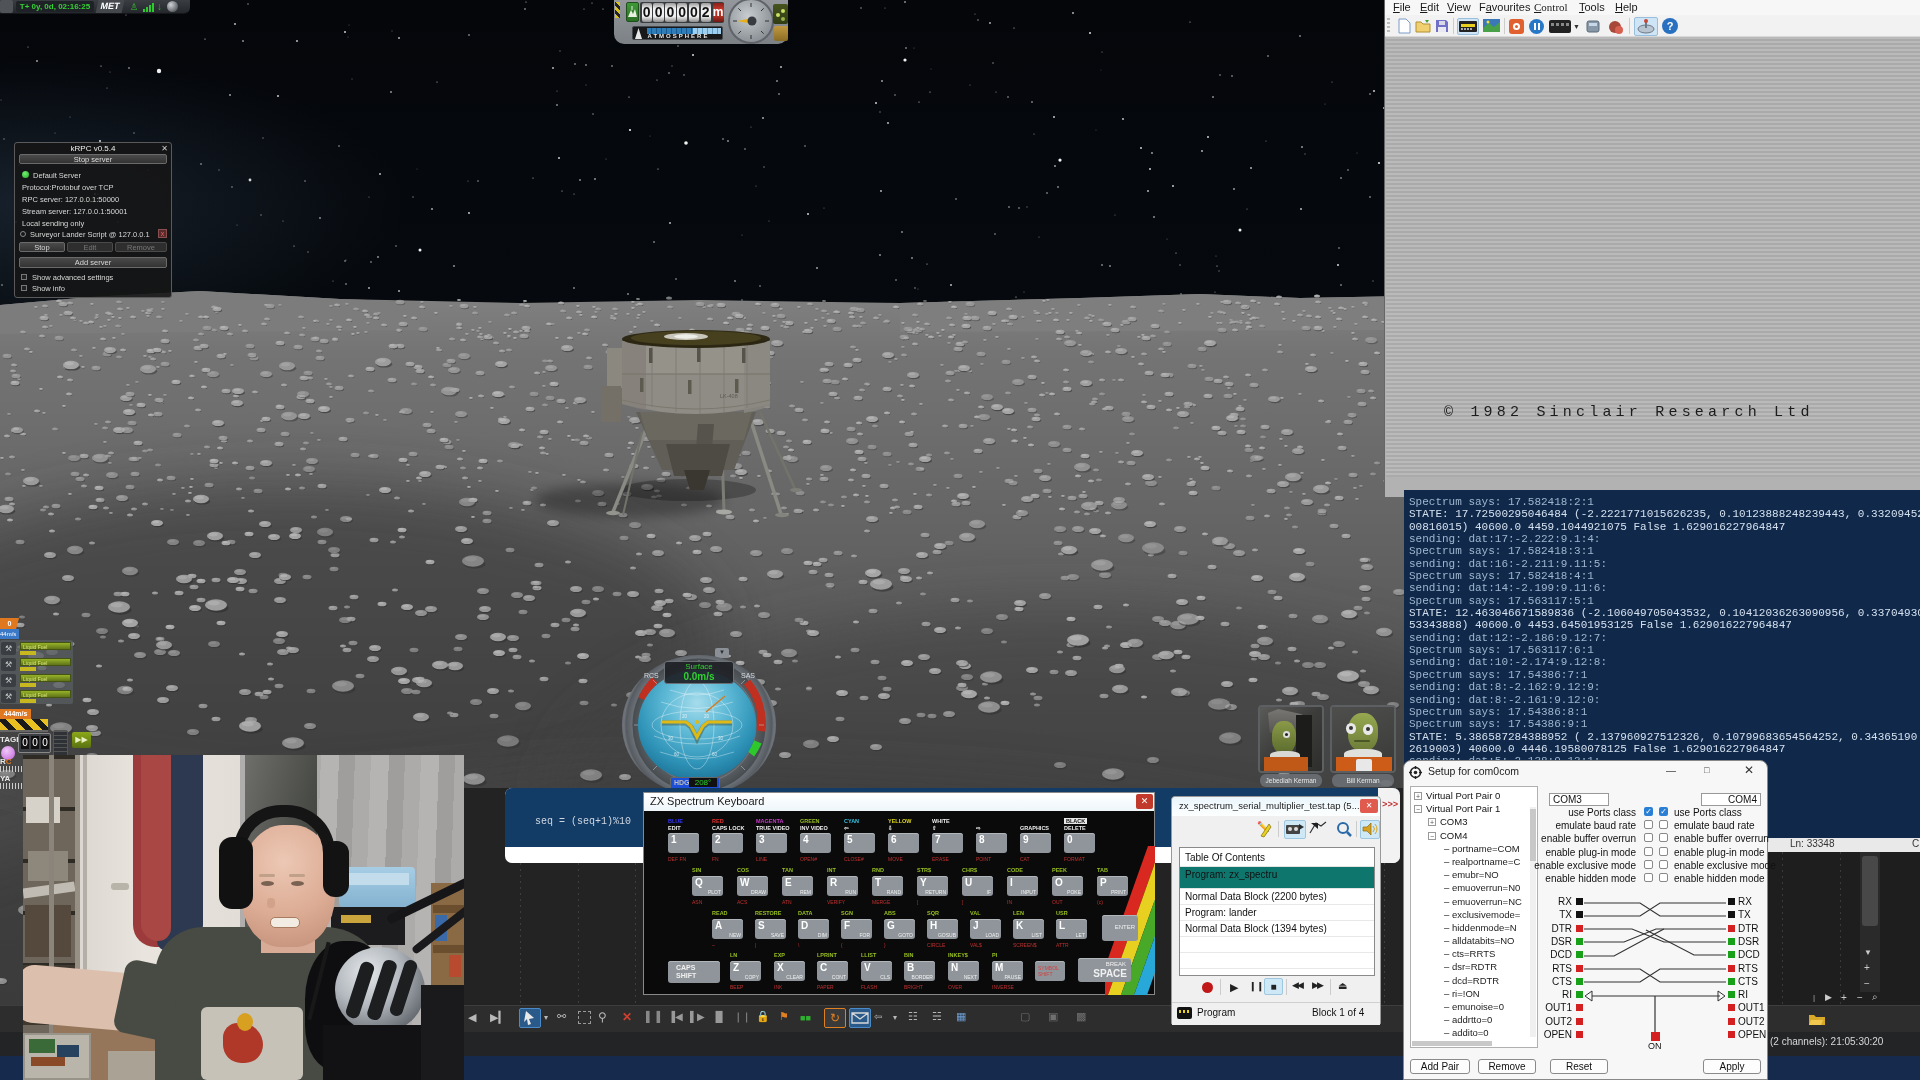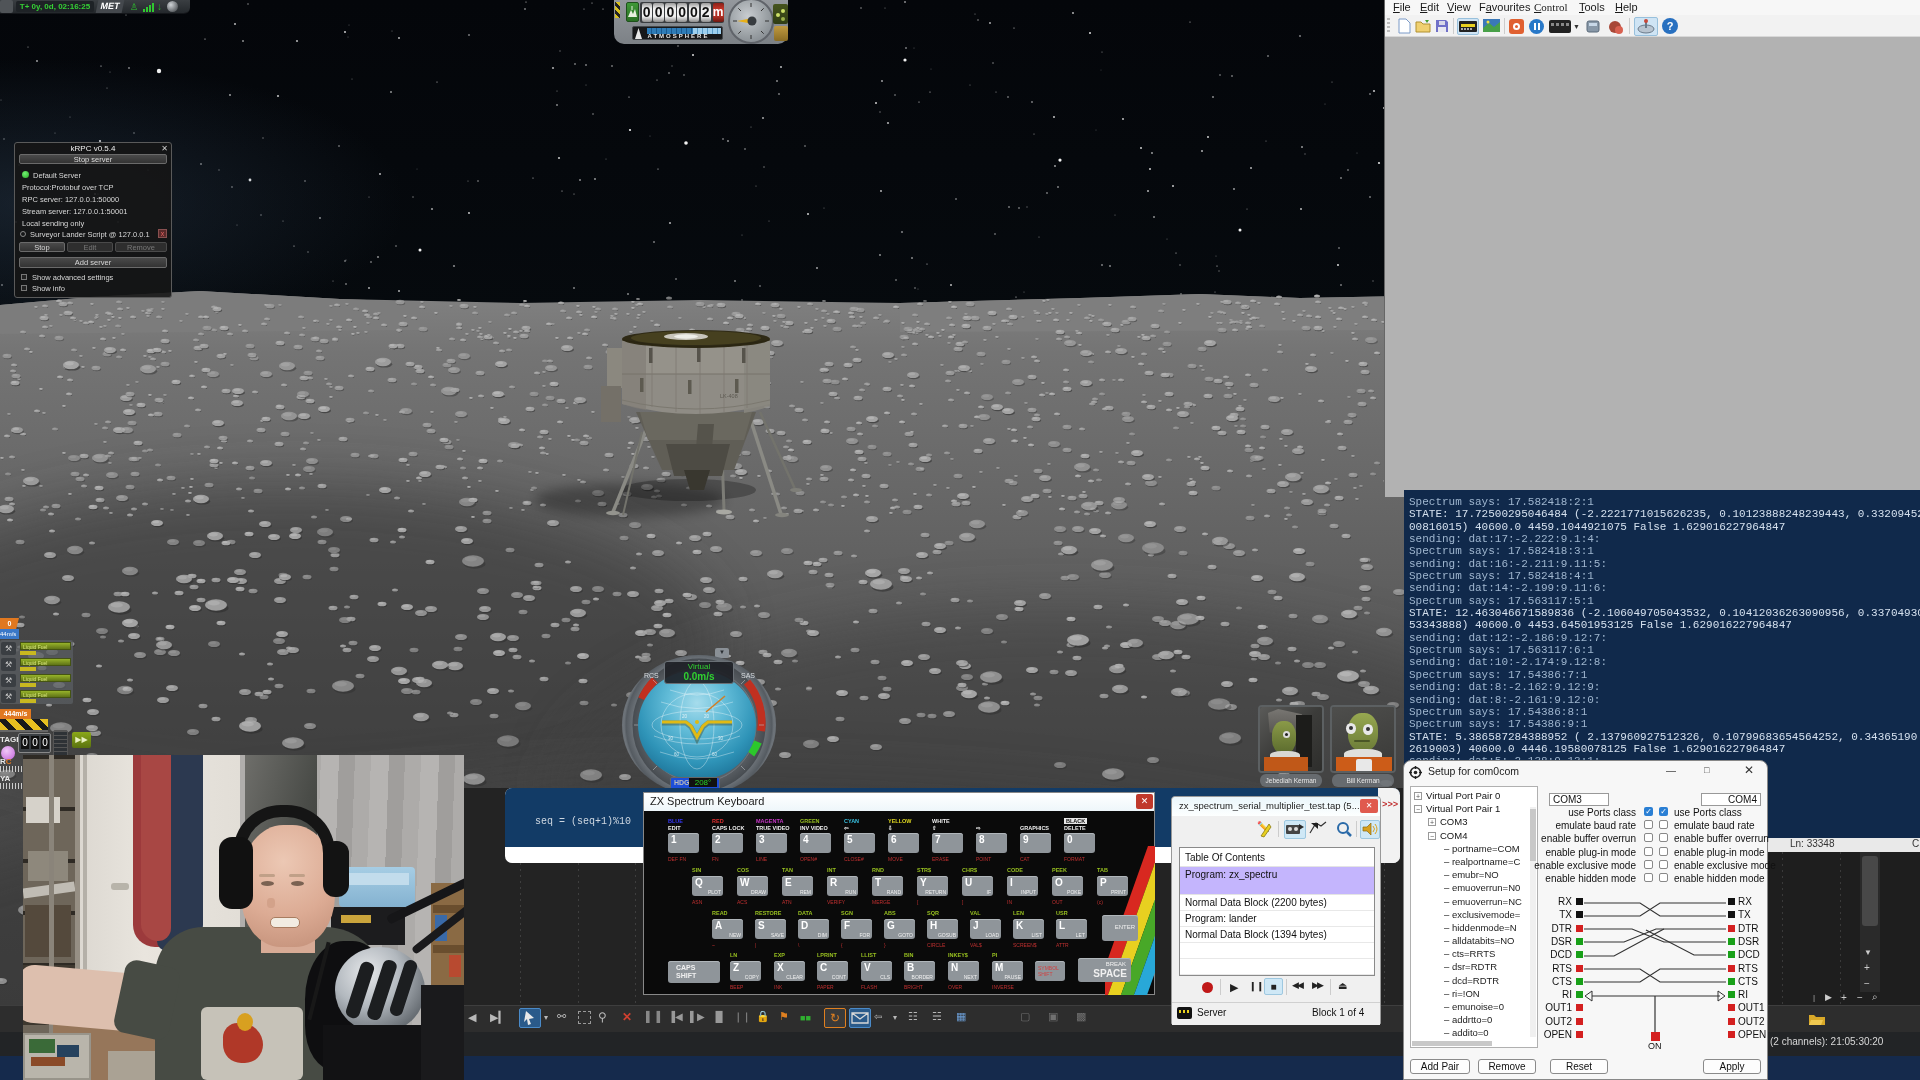--- a/index.html
+++ b/index.html
@@ -2363,21 +2363,21 @@
         <text x="74" y="86">60</text>
       <text x="44" y="48">20</text>
         <text x="66" y="48">20</text>
     </g>
     <path d="M68 42 L87 26" stroke="#cf7f28" stroke-width="1.6"></path>
     <path d="M24 53 L48 53 L53 57 L59 69 L65 57 L70 53 L94 53" stroke="#3a3408" stroke-width="5" fill="none" opacity="0.35"></path>
     <path d="M24 52 L48 52 L53 56 L59 67 L65 56 L70 52 L94 52" stroke="#e0ba14" stroke-width="3" fill="none"></path>
     <circle cx="59" cy="52" r="2" fill="#e0ba14"></circle>
   </svg>
   <div class="abs" style="left:45px;top:16px;width:70px;height:23px;background:rgba(30,33,38,0.92);border:1px solid #6a7076;border-radius:3px;">
-    <div style="color:#30d030;font-size:8px;text-align:center;">Virtual</div>
+    <div style="color:#30d030;font-size:8px;text-align:center;">Surface</div>
     <div style="color:#30d030;font-size:10px;text-align:center;font-weight:bold;">0.0m/s</div>
   </div>
   <div class="abs" style="left:25px;top:27px;color:#d8dce0;font-size:7px;">RCS</div>
   <div class="abs" style="left:122px;top:27px;color:#d8dce0;font-size:7px;">SAS</div>
   <div class="abs" style="left:51px;top:132px;width:50px;height:27px;background:#1d4ed8;border-radius:2px;border:1px solid #666;">
     <span style="position:absolute;left:3px;top:1px;color:#bbb;font-size:7px;font-weight:bold;">HDG</span>
     <span style="position:absolute;right:2px;top:0;width:28px;height:9px;background:#111;color:#28d028;font-size:8px;text-align:center;line-height:9px;">208°</span>
   </div>
 </div>
 
@@ -2729,42 +2729,42 @@
         <circle cx="8" cy="7" r="5" fill="none" stroke="#2a6aa8" stroke-width="2"></circle>
         <path d="M12 11 L16 15" stroke="#2a6aa8" stroke-width="2.5"></path>
       </svg></div>
   <div class="abs" style="left:184px;top:24px;width:1px;height:16px;background:#ccc;"></div>
   <div class="abs" style="left:188px;top:23px;width:20px;height:19px;background:#cfe8f6;border:1px solid #9ec8e0;border-radius:2px;"><svg width="18" height="16" viewBox="0 0 18 16">
         <path d="M2 6 L6 6 L10 2 L10 14 L6 10 L2 10 Z" fill="#d8a020" stroke="#8a6a10" stroke-width="0.7"></path>
         <path d="M12 5 Q15 8 12 11 M14 3 Q18 8 14 13" stroke="#d8a020" fill="none"></path>
       </svg></div>
   <div class="abs" style="left:7px;top:50px;width:196px;height:129px;background:#fff;border:1px solid #8a8a8a;overflow:hidden;">
     <div style="height:19px;line-height:19px;padding-left:5px;border-bottom:1px solid #e4e4e4;">Table Of Contents</div>
-    <div style="height:28px;line-height:16px;padding-left:5px;background:#c4b5fd;border-bottom:1px solid #e4e4e4;">Program: zx_spectru</div>
+    <div style="height:22px;line-height:16px;padding-left:5px;background:#0f766e;border-bottom:1px solid #e4e4e4;">Program: zx_spectru</div>
     <div style="height:16px;line-height:16px;padding-left:5px;border-bottom:1px solid #e8e8e8;">Normal Data Block (2200 bytes)</div>
     <div style="height:16px;line-height:16px;padding-left:5px;border-bottom:1px solid #e8e8e8;">Program: lander</div>
     <div style="height:16px;line-height:16px;padding-left:5px;border-bottom:1px solid #e8e8e8;">Normal Data Block (1394 bytes)</div>
     <div style="height:16px;border-bottom:1px solid #e8e8e8;"></div>
     <div style="height:16px;border-bottom:1px solid #e8e8e8;"></div>
   </div>
   <div class="abs" style="left:30px;top:185px;width:11px;height:11px;border-radius:50%;background:#c01818;"></div>
   <div class="abs" style="left:48px;top:182px;width:1px;height:16px;background:#ccc;"></div>
   <div class="abs" style="left:58px;top:184px;color:#222;font-size:11px;">▶</div>
   <div class="abs" style="left:77px;top:184px;color:#222;font-size:9px;font-weight:bold;">❙❙</div>
   <div class="abs" style="left:92px;top:181px;width:19px;height:17px;background:#cfe8f6;border:1px solid #9ec8e0;border-radius:2px;text-align:center;line-height:16px;color:#222;font-size:10px;">■</div>
   <div class="abs" style="left:114px;top:182px;width:1px;height:16px;background:#ccc;"></div>
   <div class="abs" style="left:120px;top:183px;color:#222;font-size:9px;letter-spacing:-2px;">◀◀</div>
   <div class="abs" style="left:140px;top:183px;color:#222;font-size:9px;letter-spacing:-2px;">▶▶</div>
   <div class="abs" style="left:158px;top:182px;width:1px;height:16px;background:#ccc;"></div>
   <div class="abs" style="left:166px;top:183px;color:#222;font-size:10px;">⏏</div>
   <div class="abs" style="left:0;top:205px;width:100%;height:23px;background:#f0f0f0;border-top:1px solid #d0d0d0;">
     <div class="abs" style="left:5px;top:4px;width:15px;height:12px;background:#111;border-radius:2px;">
         <div style="margin:3px 2px;height:3px;background:repeating-linear-gradient(90deg,#e8d020 0 2px,#111 2px 4px);"></div>
       </div>
-    <span style="position:absolute;left:25px;top:4px;font-size:10px;">Server</span>
+    <span style="position:absolute;left:25px;top:4px;font-size:10px;">Program</span>
     <span style="position:absolute;left:140px;top:4px;font-size:10px;">Block 1 of 4</span>
   </div>
 </div>
 
 <div class="abs" style="left:23px;top:755px;width:441px;height:325px;overflow:hidden;background:#b0aeac;">
 
   <div class="abs" style="left:0;top:0;width:58px;height:325px;background:#6e665a;"></div>
   <div class="abs" style="left:0;top:0;width:58px;height:325px;background-image:repeating-linear-gradient(180deg,rgba(25,22,18,0.75) 0 4px,transparent 4px 52px);"></div>
   <div class="abs" style="left:3px;top:42px;width:34px;height:26px;background:#d6d2ca;"></div>
   <div class="abs" style="left:5px;top:96px;width:40px;height:30px;background:#8e887c;"></div>
@@ -2901,20 +2901,23 @@
       </svg>
     <div class="abs" style="left:244px;top:3px;width:1px;height:16px;background:#ccc;"></div>
     <div class="abs" style="left:249px;top:2px;width:24px;height:19px;background:#cfe4f4;border:1px solid #98c0dc;border-radius:2px;"><svg width="22" height="17" viewBox="0 0 22 17">
           <ellipse cx="11" cy="11" rx="8" ry="4" fill="#b8c4d0" stroke="#6a7a8a"></ellipse>
           <path d="M11 10 L11 4" stroke="#6a7a8a" stroke-width="2"></path>
           <circle cx="11" cy="3" r="2" fill="#c84838"></circle>
         </svg></div>
     <div class="abs" style="left:277px;top:3px;width:16px;height:16px;border-radius:50%;background:#2870c0;color:#fff;font-size:11px;font-weight:bold;text-align:center;line-height:16px;">?</div>
   </div>
 
+  <div class="abs" style="left:1px;top:37px;width:535px;height:440px;background:repeating-linear-gradient(180deg,#bababa 0 2px,#aaaaaa 2px 4px);">
+    <div class="abs" style="left:58px;top:367px;color:#1c1c1c;font-family:'Liberation Mono',monospace;font-size:15px;letter-spacing:4.2px;">© 1982 Sinclair Research Ltd</div>
+  </div>
 </div>
 
 <div class="abs" style="left:1404px;top:490px;width:516px;height:362px;background:#10294b;overflow:hidden;">
   <div style="position:absolute;left:5px;top:6px;width:560px;font-family:'Liberation Mono',monospace;font-size:11px;line-height:12.35px;color:#b6c9de;white-space:nowrap;">
       <div style="color:#9fb6cf">Spectrum says: 17.582418:2:1</div>
       <div style="color:#d4e0ee">STATE: 17.72500295046484 (-2.2221771015626235, 0.10123888248239443, 0.33209452</div>
       <div style="color:#d4e0ee">00816015) 40600.0 4459.1044921075 False 1.629016227964847</div>
       <div style="color:#9fb6cf">sending: dat:17:-2.222:9.1:4:</div>
       <div style="color:#9fb6cf">Spectrum says: 17.582418:3:1</div>
       <div style="color:#9fb6cf">sending: dat:16:-2.211:9.11:5:</div>

